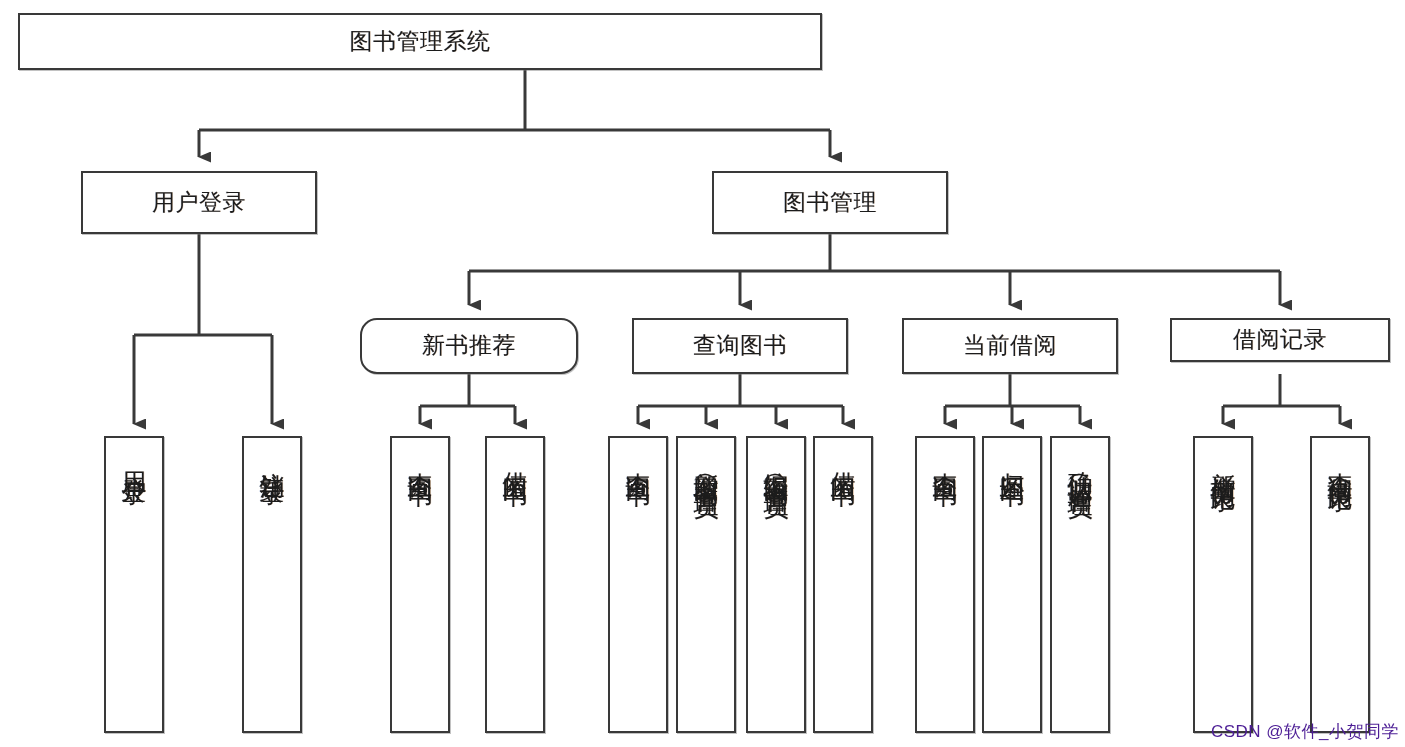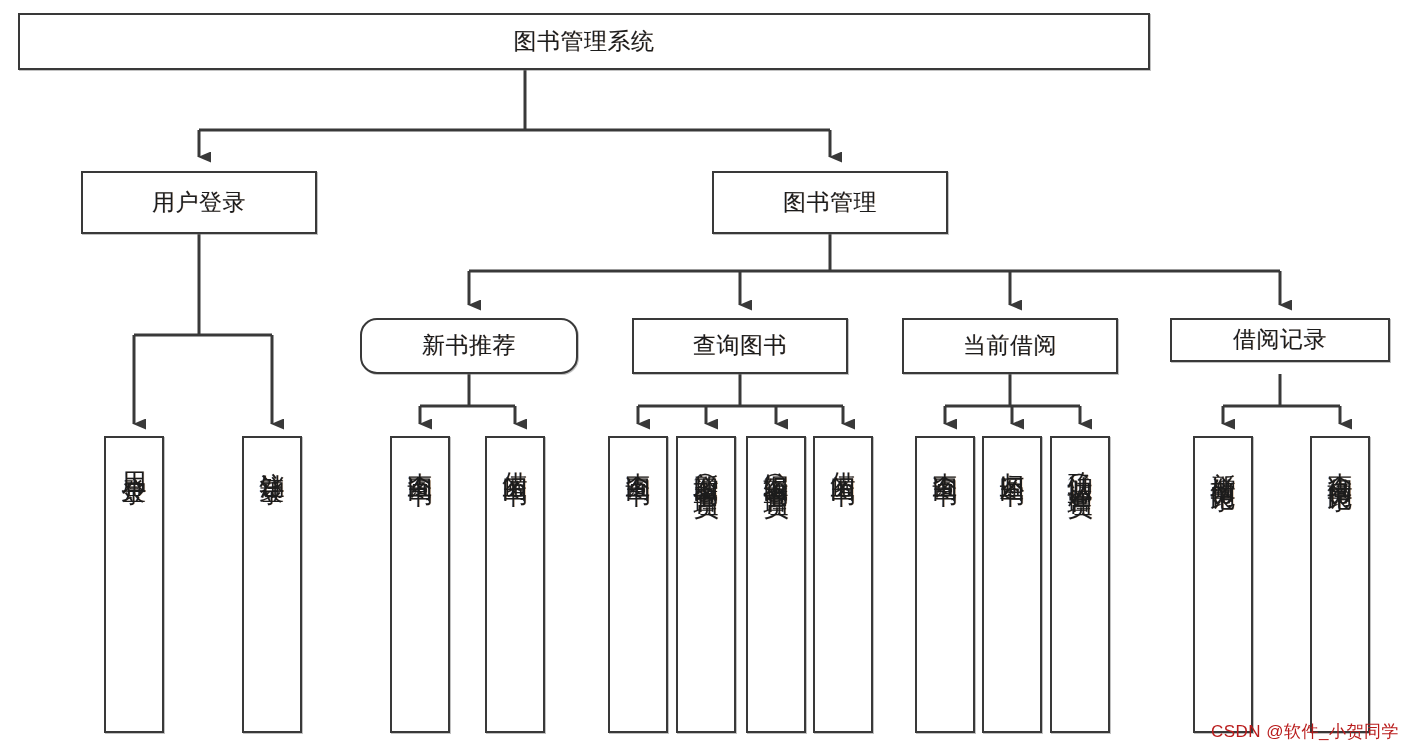--- a/index.html
+++ b/index.html
@@ -57,21 +57,21 @@
     font-size: 25px;
     letter-spacing: 3.5px;
     line-height: 1;
     white-space: nowrap;
   }
   .watermark {
     position: absolute;
     right: 6px;
     bottom: 4px;
     font-size: 17px;
-    color: #b91c1c;
+    color: #4c1d95;
     letter-spacing: 0.5px;
     white-space: nowrap;
   }
 </style>
 </head>
 <body>
 
 <div id="canvas">
 
   <svg class="wires" viewBox="0 0 1405 747" xmlns="http://www.w3.org/2000/svg">
@@ -117,21 +117,21 @@
       <path d="M1012,406 L1012,424" marker-end="url(#arw)"></path>
       <path d="M1080,406 L1080,424" marker-end="url(#arw)"></path>
 
       <path d="M1280,374 L1280,406"></path>
       <path d="M1223,406 L1340,406"></path>
       <path d="M1223,406 L1223,424" marker-end="url(#arw)"></path>
       <path d="M1340,406 L1340,424" marker-end="url(#arw)"></path>
     </g>
   </svg>
 
-  <div class="node horizontal" style="left:18px; top:13px; width:1132px; height:57px;">
+  <div class="node horizontal" style="left:18px; top:13px; width:804px; height:57px;">
     <span class="label">图书管理系统</span>
   </div>
 
   <div class="node horizontal" style="left:81px; top:171px; width:236px; height:63px;">
     <span class="label">用户登录</span>
   </div>
   <div class="node horizontal" style="left:712px; top:171px; width:236px; height:63px;">
     <span class="label">图书管理</span>
   </div>
 

